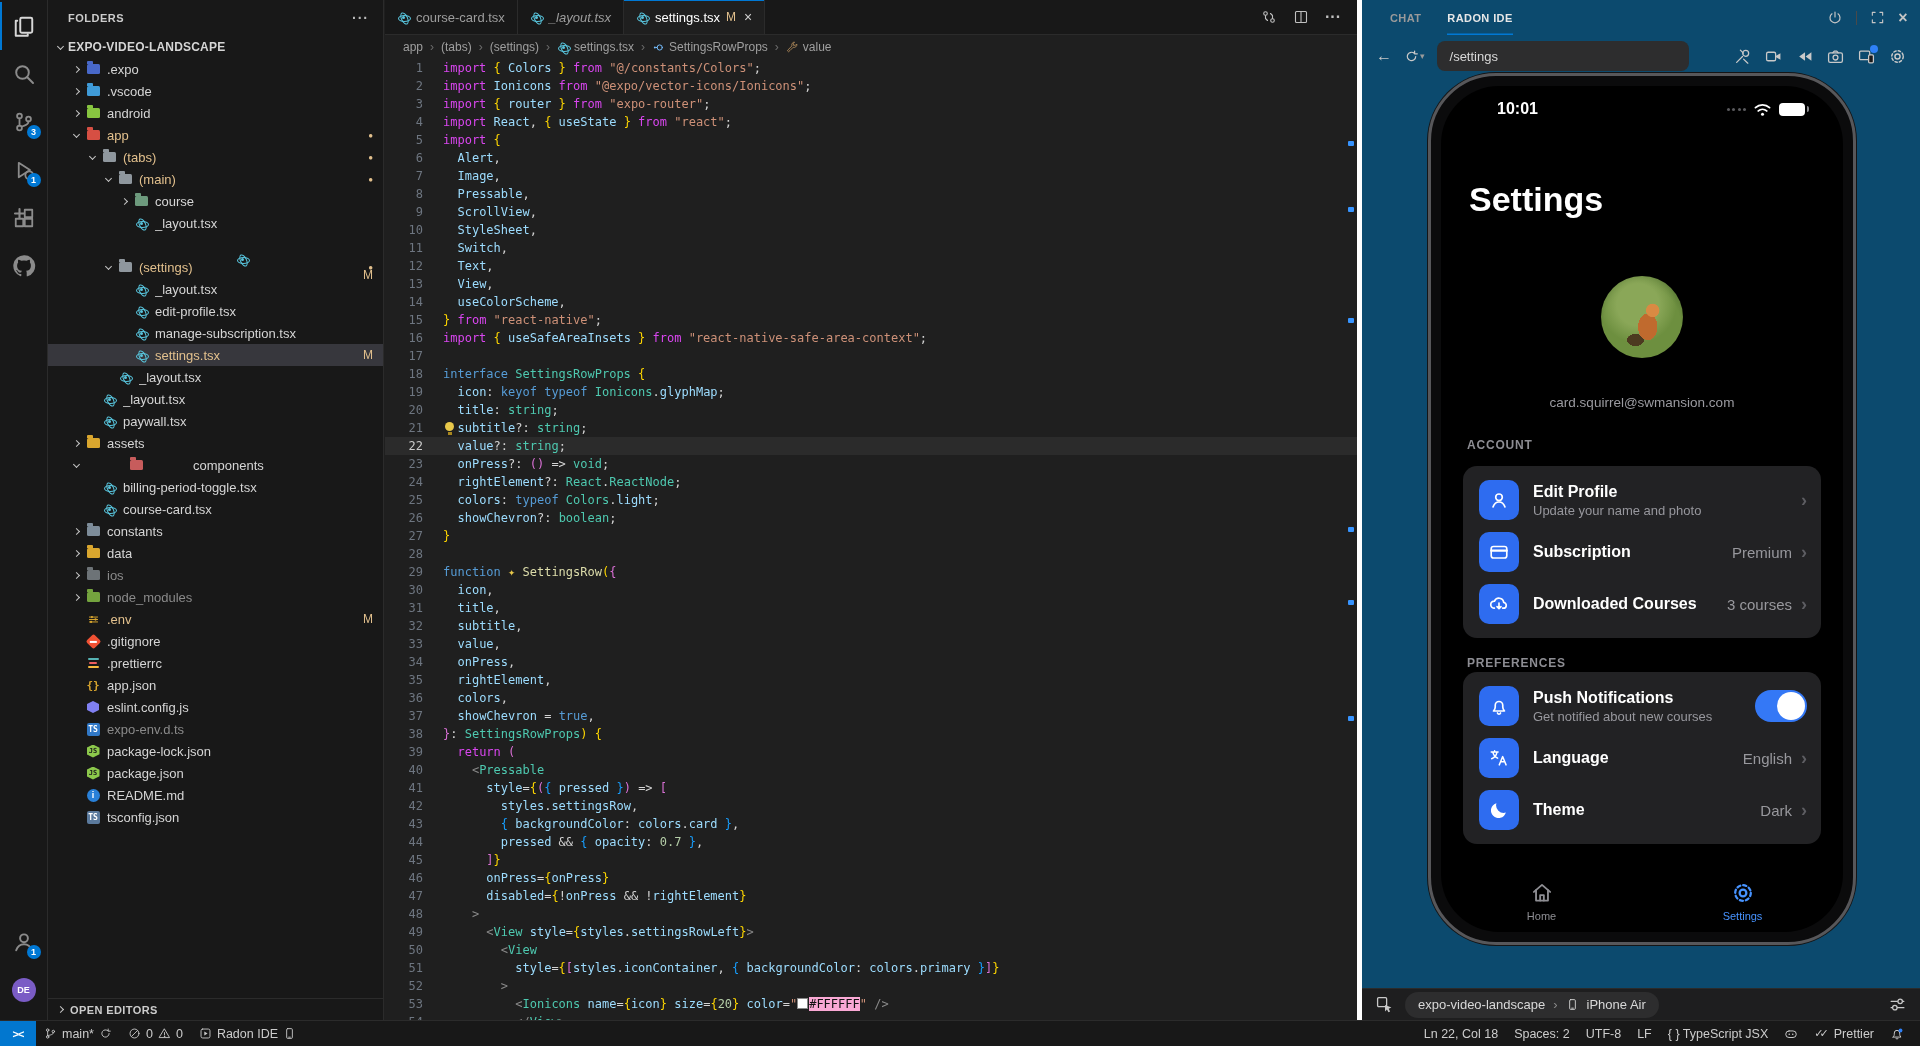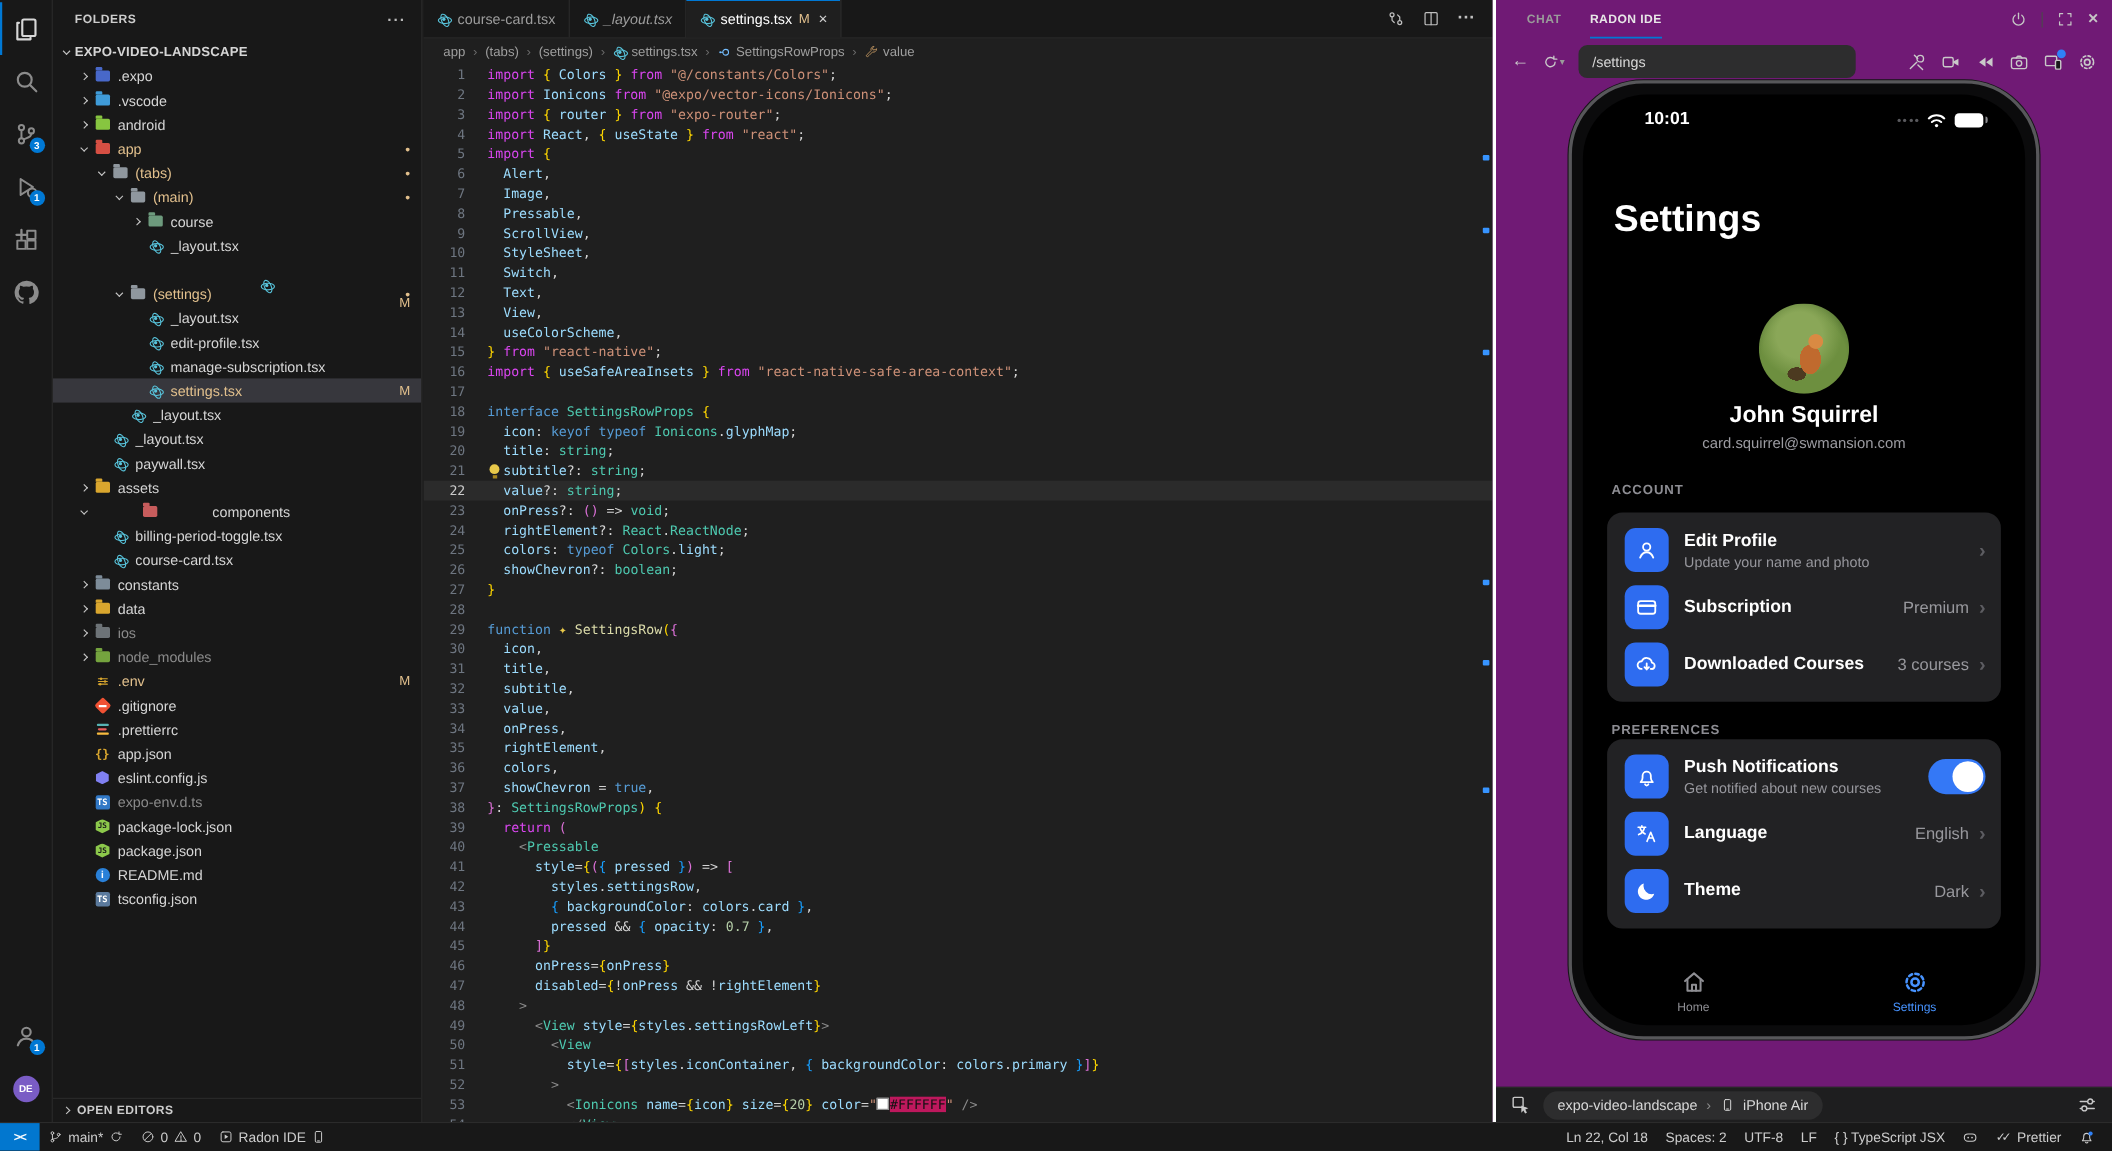--- a/index.html
+++ b/index.html
@@ -68,29 +68,29 @@
   .csep{color:#6b6b6b;font-size:12px;}
   .codewrap{position:absolute;top:59px;left:0;right:0;bottom:0;overflow:hidden;
     font-family:"DejaVu Sans Mono","DejaVu Sans",monospace;font-size:12px;line-height:18px;}
   .cline{height:18px;display:flex;white-space:pre;position:relative;}
   .cline.cur{background:rgba(255,255,255,.055);}
   .lnum{flex:0 0 58px;text-align:right;padding-right:20px;color:#6e7681;}
   .cline.cur .lnum{color:#cccccc;}
   .tok-k{color:#d946ef}.tok-d{color:#569CD6}.tok-t{color:#4EC9B0}.tok-v{color:#9CDCFE}.tok-s{color:#CE9178}
   .tok-n{color:#B5CEA8}.tok-f{color:#DCDCAA}.tok-p{color:#D4D4D4}.tok-a{color:#8a8a8a}
   .tok-g{color:#FFD700}.tok-m{color:#DA70D6}.tok-u{color:#179FFF}.tok-w{color:#E8C84A}
-  .tok-x{background:#be185d;color:#111;}
+  .tok-x{background:#f9a8d4;color:#111;}
   .tok-sw{display:inline-block;width:11px;height:11px;background:#fff;border:1px solid #888;vertical-align:-1px;margin-right:1px;}
   .bulb{position:absolute;left:60px;top:3px;width:9px;height:9px;border-radius:50%;background:#E8C84A;}
   .bulb::after{content:"";position:absolute;left:2.5px;top:9.5px;width:4px;height:3px;background:#a8871e;}
   .overview{position:absolute;right:0;top:0;bottom:0;width:12px;}
   .ovmark{position:absolute;right:3px;width:6px;height:5px;background:#3794ff;border-radius:1px;}
 
   
-  .panel{position:absolute;top:0;right:0;width:563px;bottom:26px;background:#701a75;border-left:3px solid #ffffff;}
+  .panel{position:absolute;top:0;right:0;width:563px;bottom:26px;background:#0c4a6e;border-left:5px solid #ffffff;}
   .p-head{height:35px;display:flex;align-items:center;padding:0 12px 0 28px;font-size:11px;font-weight:700;letter-spacing:.4px;color:#9a9a9a;}
   .p-tab{margin-right:26px;height:100%;display:flex;align-items:center;cursor:pointer;}
   .p-tab.active{color:#e7e7e7;box-shadow:inset 0 -1.5px 0 #0078d4;}
   .p-winbtns{margin-left:auto;display:flex;align-items:center;gap:13px;color:#c5c5c5;}
   .p-sep{width:1px;height:14px;background:#4a4a4a;}
   .p-toolbar{height:42px;display:flex;align-items:center;padding:0 14px;gap:12px;color:#c9c9c9;}
   .backarrow{font-size:16px;cursor:pointer;}
   .reload{display:flex;align-items:center;gap:1px;cursor:pointer;}
   .caret{font-size:9px;color:#9b9b9b;}
   .urlpill{height:30px;width:252px;background:#2d2d2e;border-radius:8px;display:flex;align-items:center;padding:0 13px;
@@ -798,21 +798,20 @@
                 <path d="M2.5 6a11 11 0 0 1 15 0"></path>
                 <path d="M5.5 9.5a7 7 0 0 1 9 0"></path>
                 <circle cx="10" cy="13" r="1.6" fill="#fff" stroke="none"></circle>
               </svg>
             </span>
           <span class="batt"></span>
         </span>
       </div>
       <div class="ptitle">Settings</div>
       <div class="pavatar"></div>
-      <div class="pname">John Squirrel</div>
       <div class="pemail">card.squirrel@swmansion.com</div>
       <div id="psections">
           <div class="slabel" style="top: 352px;">ACCOUNT</div>
           <div class="card" style="top: 380px;">
             <div class="prow">
               <div class="picon">
                 <svg width="22" height="22" viewBox="0 0 24 24" fill="none" stroke="#fff" stroke-width="1.8" stroke-linecap="round" stroke-linejoin="round">
                   <circle cx="12" cy="9" r="3.6"></circle>
                   <path d="M5.5 19.5c1.4-3.6 4-5.3 6.5-5.3s5.1 1.7 6.5 5.3"></path>
                 </svg>

